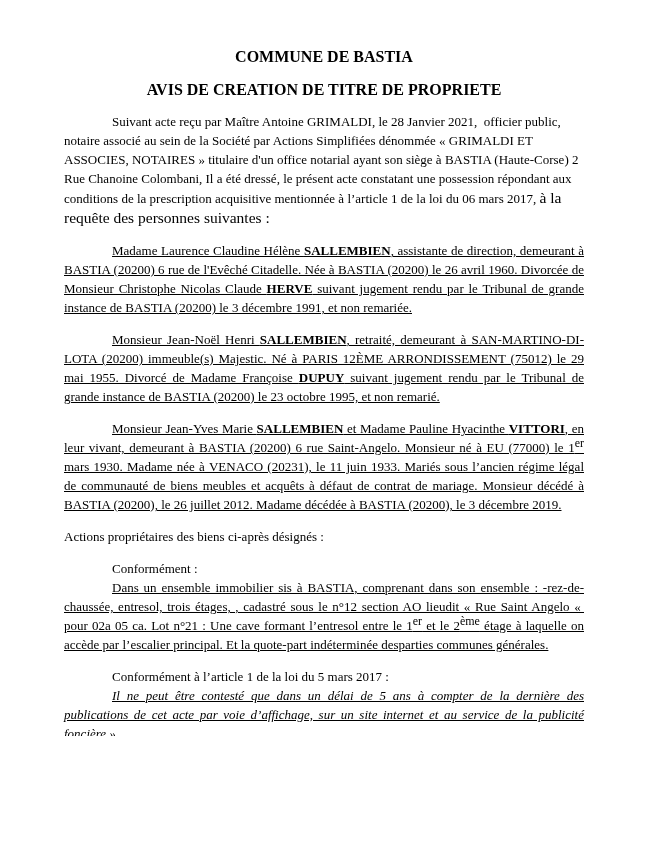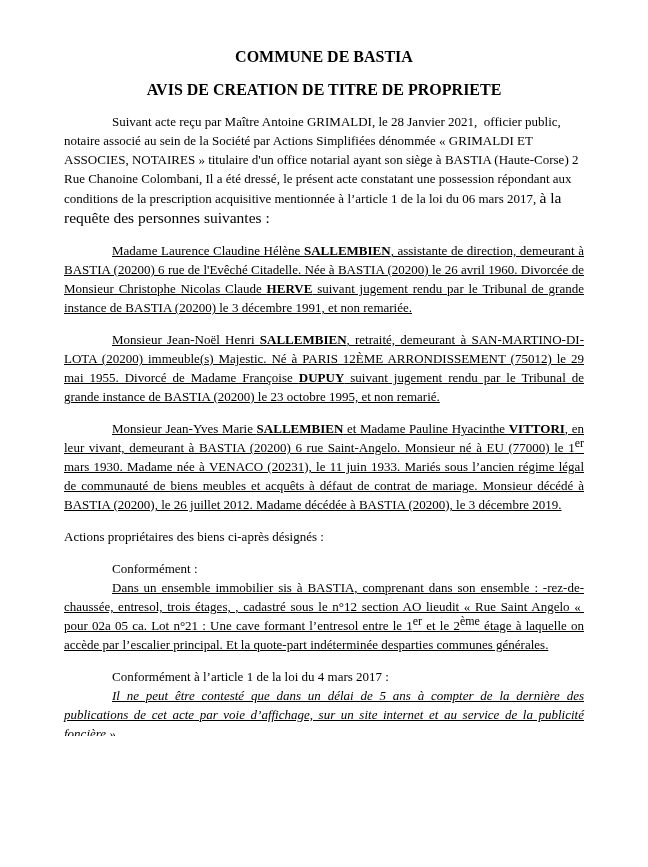--- a/index.html
+++ b/index.html
@@ -54,20 +54,20 @@
 
 
   <p class="indent justify"><span>Monsieur Jean-Yves Marie </span><span class="b">SALLEMBIEN</span><span> et Madame Pauline Hyacinthe </span><span class="b">VITTORI</span><span>, en leur vivant, demeurant à BASTIA (20200) 6 rue Saint-Angelo. Monsieur né à EU (77000) le 1</span><sup>er</sup><span> mars 1930. Madame née à VENACO (20231), le 11 juin 1933. Mariés sous l’ancien régime légal de communauté de biens meubles et acquêts à défaut de contrat de mariage. Monsieur décédé à BASTIA (20200), le 26 juillet 2012. Madame décédée à BASTIA (20200), le 3 décembre 2019.</span></p>
 
   <p><span>Actions propriétaires des biens ci-après désignés :</span></p>
 
   <p class="indent tight"><span>Conformément :</span></p>
 
   <p class="indent justify"><span>Dans un ensemble immobilier sis à BASTIA, comprenant dans son ensemble : -rez-de-chaussée, entresol, trois étages, , cadastré sous le n°12 section AO lieudit « Rue Saint Angelo «&nbsp; pour 02a 05 ca. Lot n°21 : Une cave formant l’entresol entre le 1</span><sup>er</sup><span> et le 2</span><sup>ème</sup><span> étage à laquelle on accède par l’escalier principal. Et la quote-part indéterminée desparties communes générales.</span></p>
 
-  <p class="indent tight"><span>Conformément à l’article 1 de la loi du 4 mars 2017 :</span></p>
+  <p class="indent tight"><span>Conformément à l’article 1 de la loi du 5 mars 2017 :</span></p>
 
 
   <p class="indent justify italic"><span>Il ne peut être contesté que dans un délai de 5 ans à compter de la dernière des publications de cet acte par voie d’affichage, sur un site internet et au service de la publicité foncière »</span></p>
 
   <p class="tight"><span>Pour avis le notaire, Maître Antoine GRIMALDI</span></p>
 
 </div>
 
 </body></html>

